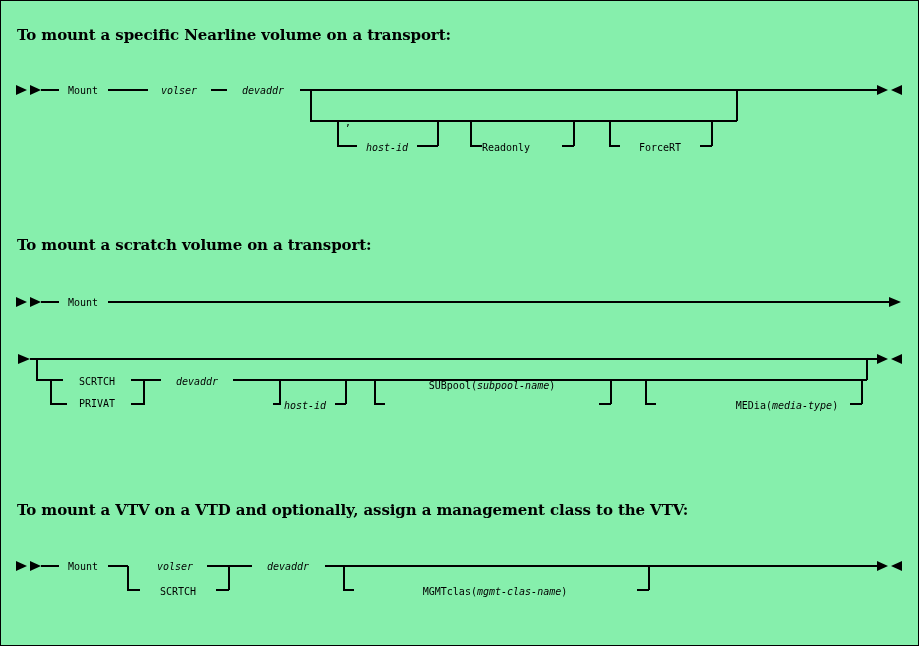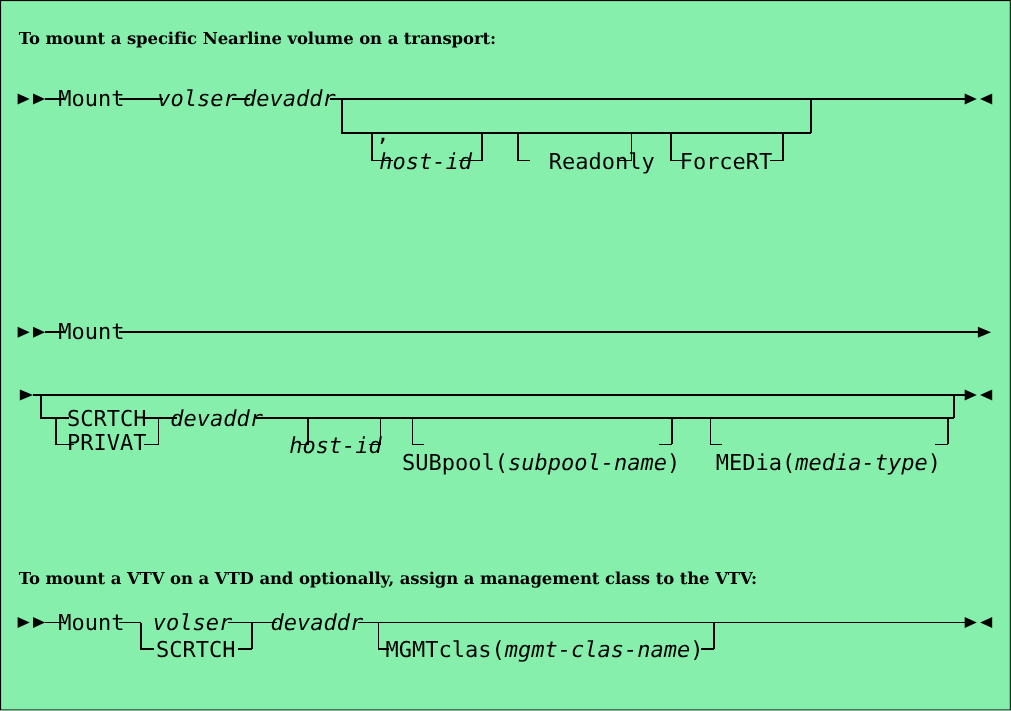--- a/index.html
+++ b/index.html
@@ -29,21 +29,21 @@
     position:absolute;
     left:0;
     top:0;
     width:919px;
     height:646px;
     pointer-events:none;
   }
   .rr-label{
     position:absolute;
     font-family:"DejaVu Sans Mono","Liberation Mono",monospace;
-    font-size:20px;
+    font-size:10px;
     color:#000000;
     white-space:pre;
     line-height:15px;
     transform:translate(-50%,-50%);
   }
   .rr-label.kw{font-style:normal;}
   .rr-label.var{font-style:italic;}
   svg line, svg polyline, svg path{
     stroke:#000000;
     stroke-width:1.6;
@@ -52,22 +52,23 @@
   }
   svg polygon.arrow{fill:#000000;stroke:none;shape-rendering:geometricPrecision;}
 </style>
 </head>
 <body>
 
 <div id="page">
 
   <div class="heading" style="left:16px; top:25px;">To mount a specific Nearline volume on a transport:</div>
 
+  <div class="heading" style="left:16px; top:235px;">To mount a scratch volume on a transport:</div>
 
-  <div class="heading" style="left:16px; top:516px;">To mount a VTV on a VTD and optionally, assign a management class to the VTV:</div>
+  <div class="heading" style="left:16px; top:500px;">To mount a VTV on a VTD and optionally, assign a management class to the VTV:</div>
 
   <svg class="diagram" viewBox="0 0 919 646">
 
     <polygon class="arrow" points="15,84 26,89 15,94"></polygon>
     <polygon class="arrow" points="29,84 40,89 29,94"></polygon>
 
     <line x1="40" y1="89" x2="58" y2="89"></line>
     <line x1="107" y1="89" x2="147" y2="89"></line>
     <line x1="210" y1="89" x2="226" y2="89"></line>
     <line x1="299" y1="89" x2="876" y2="89"></line>
@@ -146,30 +147,30 @@
     <polyline points="343,565 343,589 353,589"></polyline>
     <line x1="636" y1="589" x2="648" y2="589"></line>
     <polyline points="648,589 648,565"></polyline>
   </svg>
 
   <div class="rr-label kw" style="left:82px;  top:89px;">Mount</div>
   <div class="rr-label var" style="left:178px; top:89px;">volser</div>
   <div class="rr-label var" style="left:262px; top:89px;">devaddr</div>
   <div class="rr-label kw" style="left:347px; top:121px;">,</div>
   <div class="rr-label var" style="left:386px; top:146px;">host-id</div>
-  <div class="rr-label kw" style="left:546px; top:146px;">Readonly</div>
+  <div class="rr-label kw" style="left:505px; top:146px;">Readonly</div>
   <div class="rr-label kw" style="left:659px; top:146px;">ForceRT</div>
 
   <div class="rr-label kw" style="left:82px;  top:301px;">Mount</div>
   <div class="rr-label kw" style="left:96px;  top:380px;">SCRTCH</div>
   <div class="rr-label kw" style="left:96px;  top:402px;text-align:center;">PRIVAT</div>
   <div class="rr-label var" style="left:196px; top:380px;">devaddr</div>
   <div class="rr-label var" style="left:304px; top:404px;">host-id</div>
-  <div class="rr-label mix" style="left:491px; top:420px;"><span style="font-style: normal;">SUBpool(</span><span style="font-style: italic;">subpool-name</span><span style="font-style: normal;">)</span></div>
-  <div class="rr-label mix" style="left:752px; top:404px;margin-top:16px;"><span style="font-style: normal;">MEDia(</span><span style="font-style: italic;">media-type</span><span style="font-style: normal;">)</span></div>
+  <div class="rr-label mix" style="left:491px; top:384px;"><span style="font-style: normal;">SUBpool(</span><span style="font-style: italic;">subpool-name</span><span style="font-style: normal;">)</span></div>
+  <div class="rr-label mix" style="left:786px; top:404px;"><span style="font-style: normal;">MEDia(</span><span style="font-style: italic;">media-type</span><span style="font-style: normal;">)</span></div>
 
   <div class="rr-label kw" style="left:82px;  top:565px;">Mount</div>
   <div class="rr-label var" style="left:174px; top:565px;">volser</div>
   <div class="rr-label kw" style="left:177px; top:590px;">SCRTCH</div>
   <div class="rr-label var" style="left:287px; top:565px;">devaddr</div>
   <div class="rr-label mix" style="left:494px; top:590px;"><span style="font-style: normal; margin-top: 36px;">MGMTclas(</span><span style="font-style: italic; margin-top: 12px;">mgmt-clas-name</span><span style="font-style: normal;">)</span></div>
 
 </div>
 
 </body></html>

